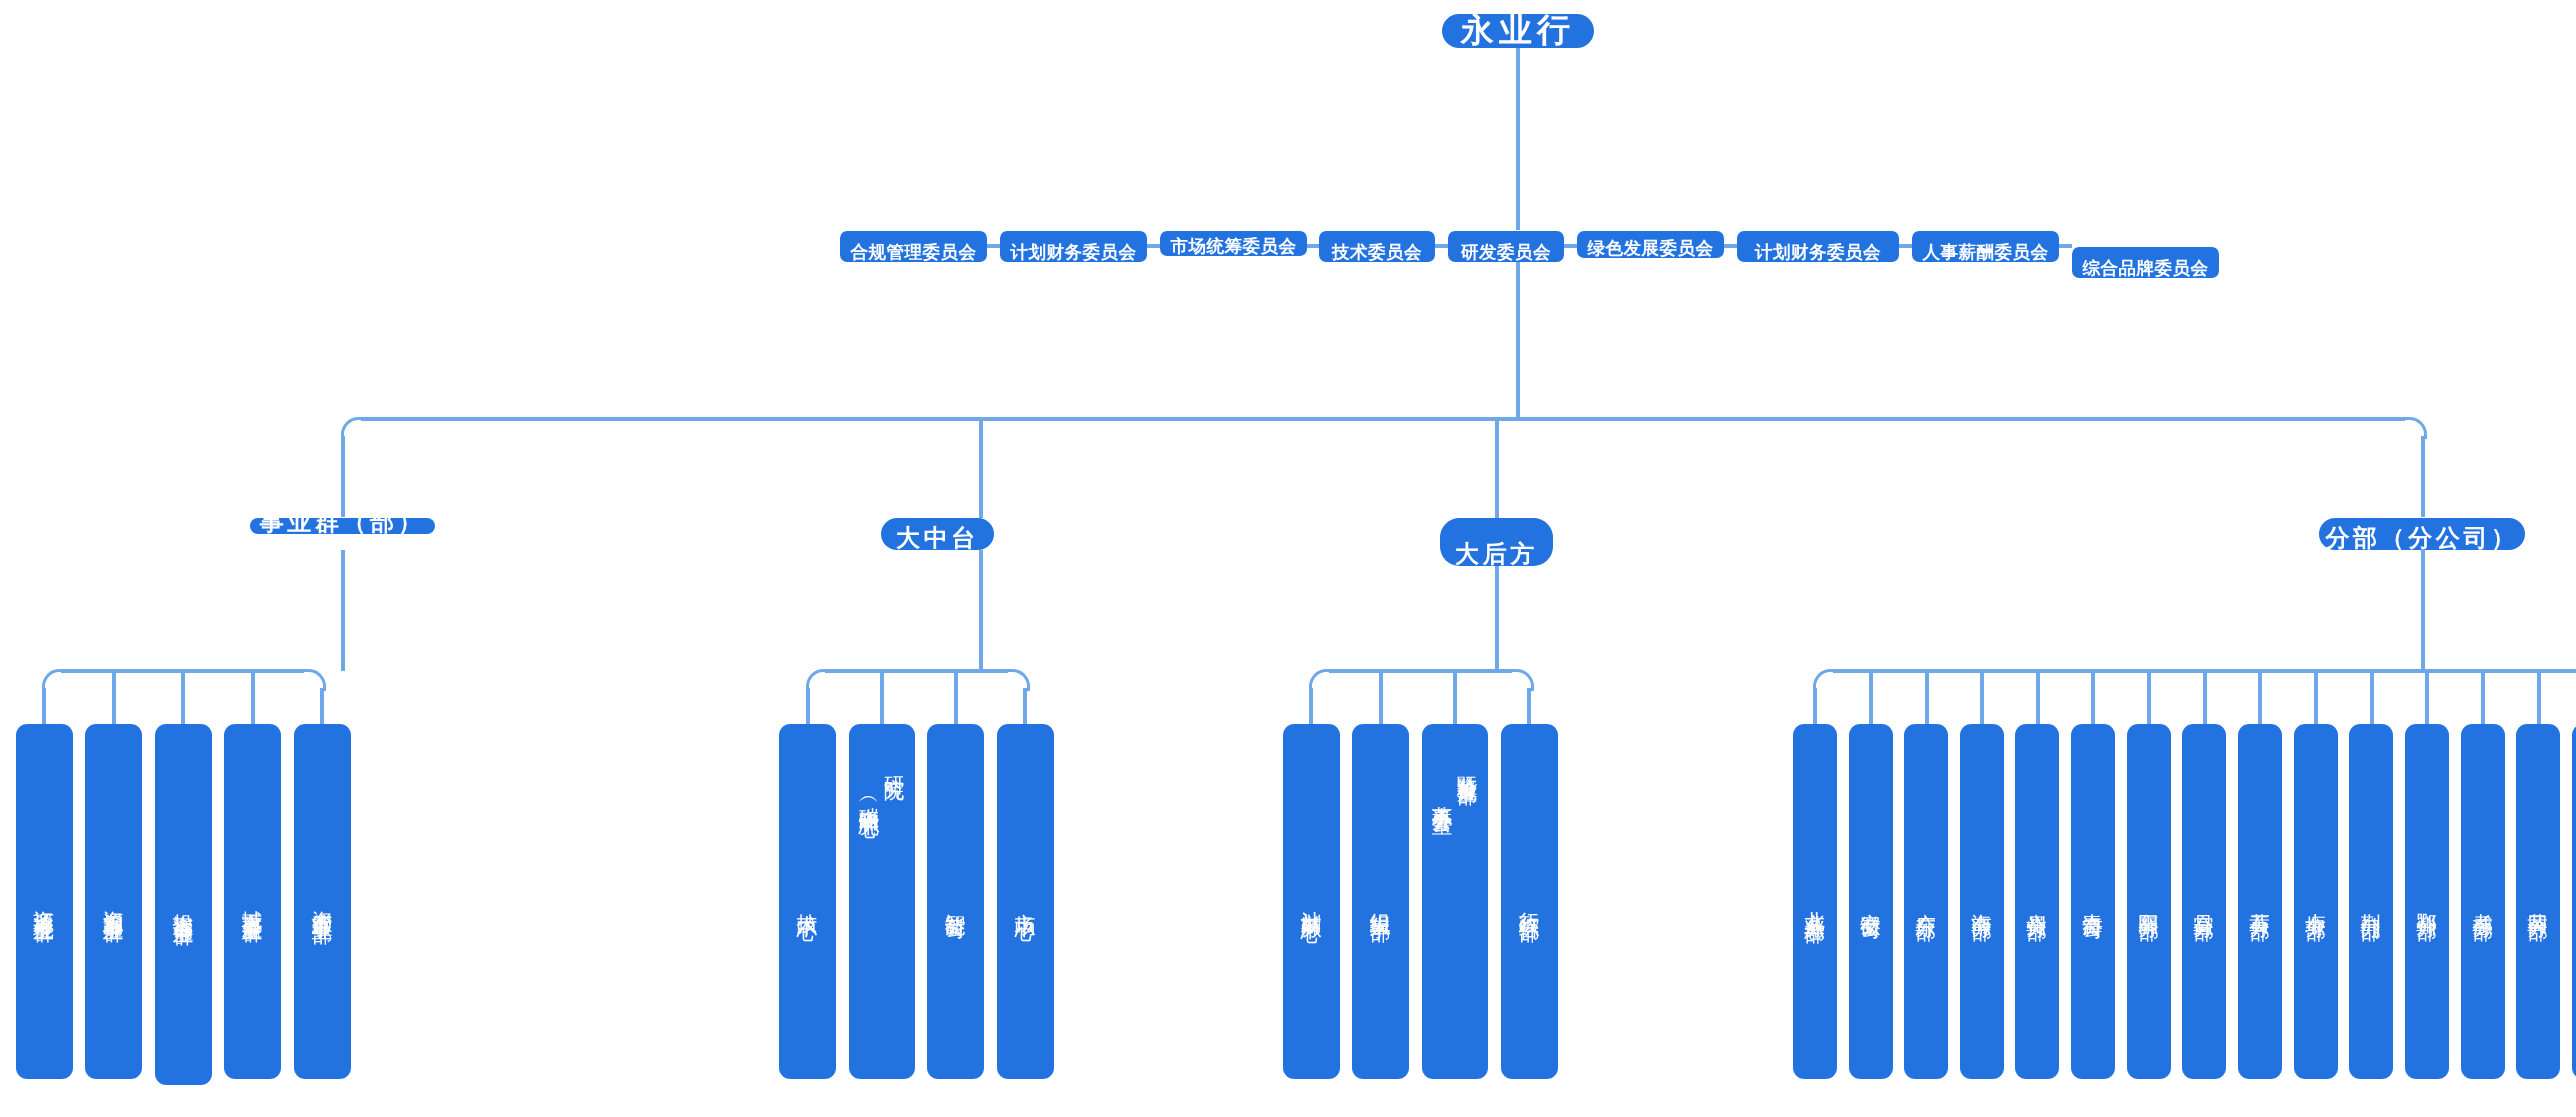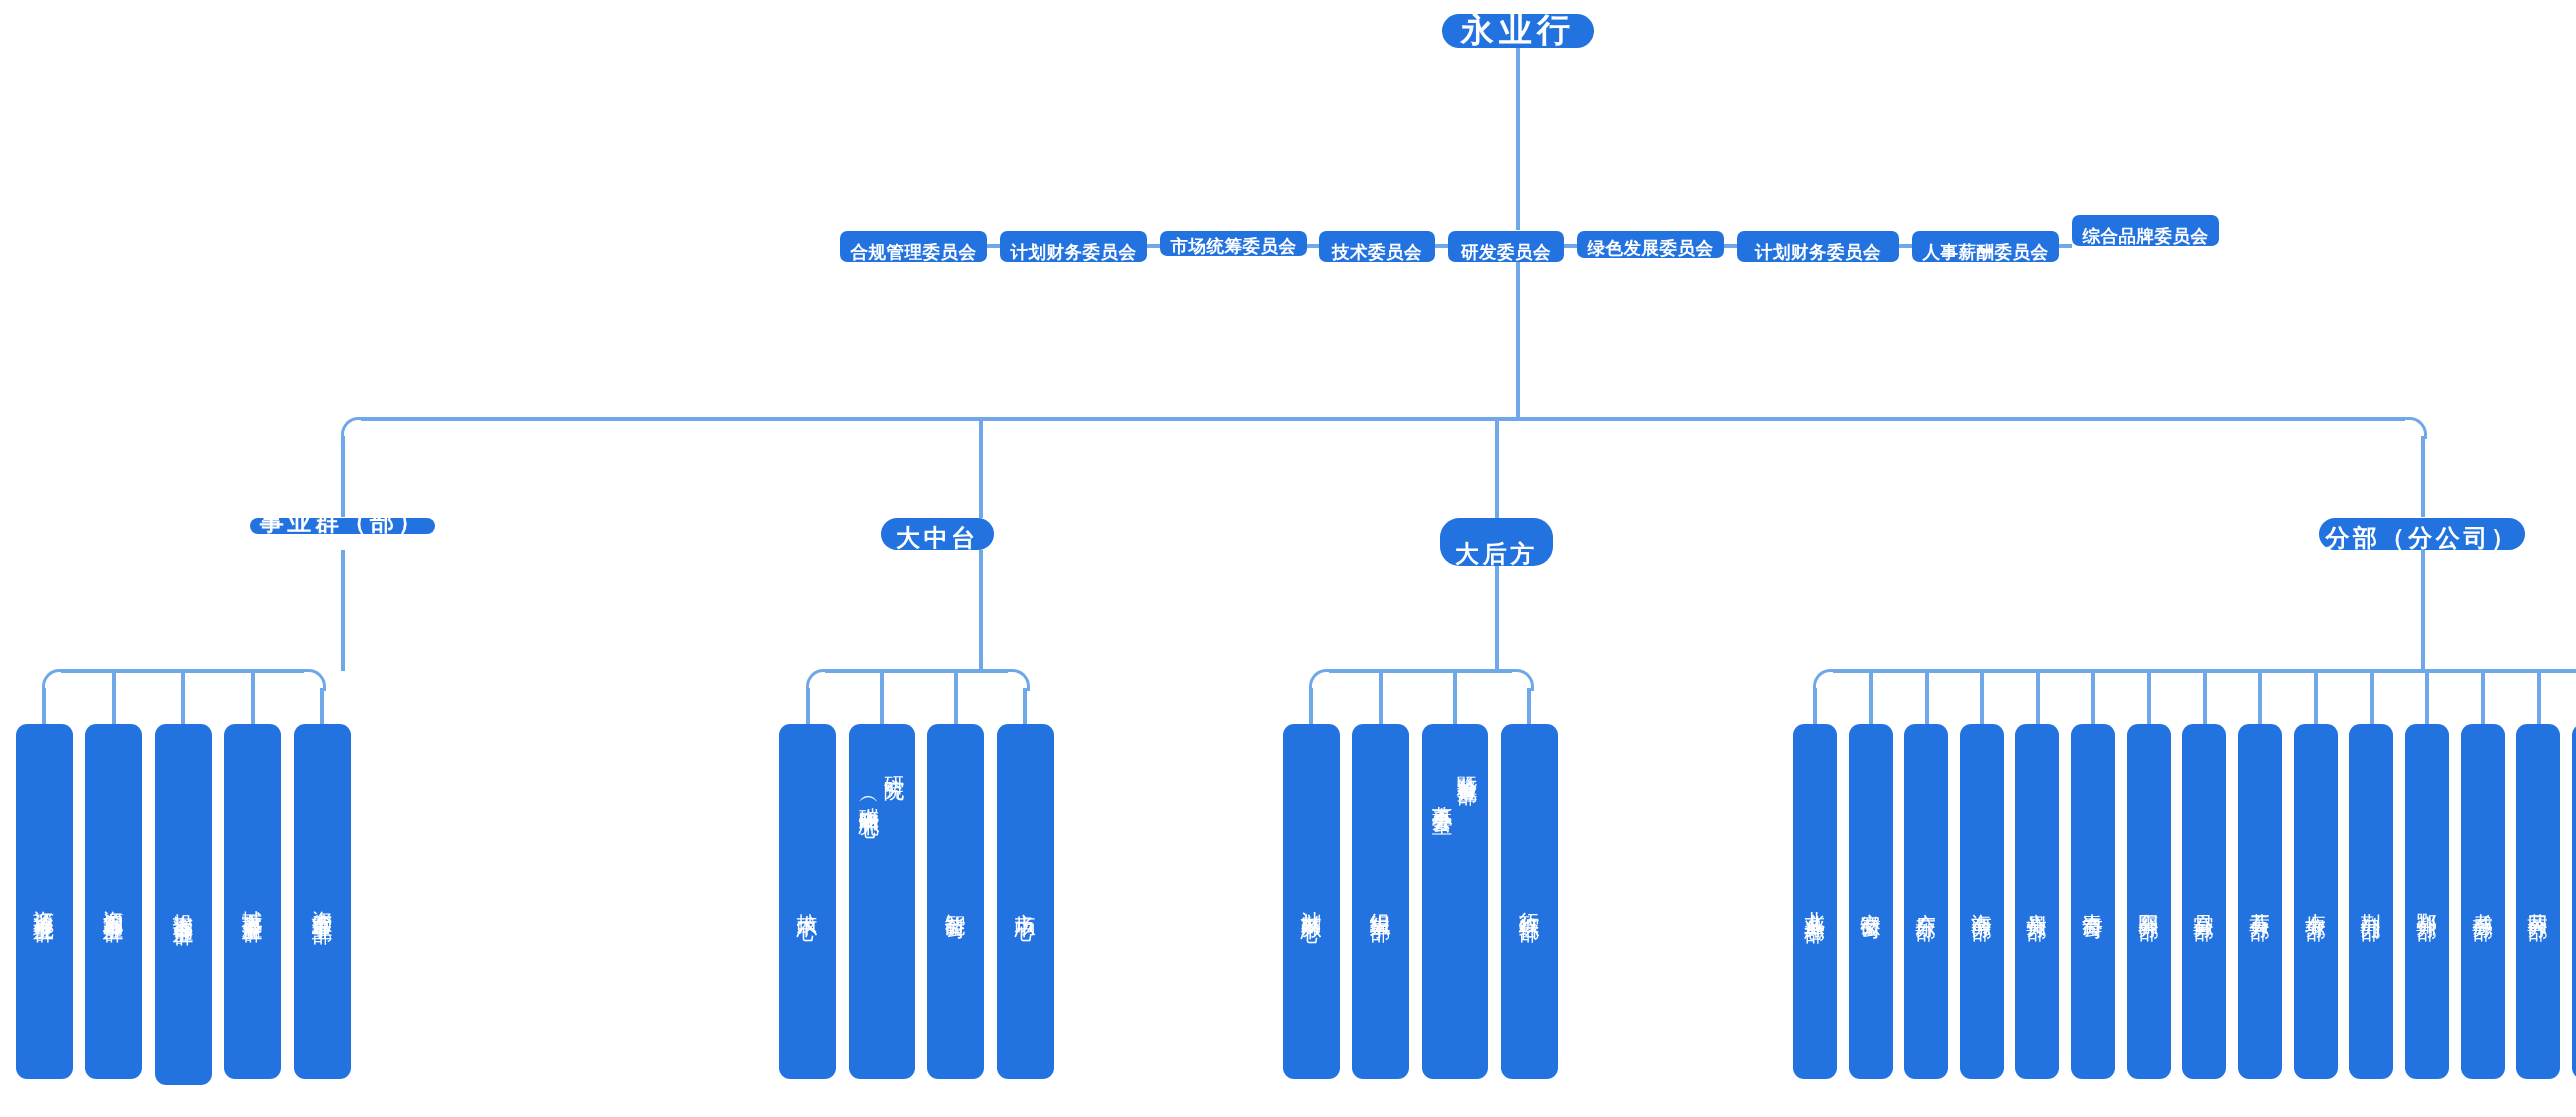--- a/index.html
+++ b/index.html
@@ -95,21 +95,21 @@
     </div>
     <div class="node cmte" style="left: 1577px; top: 231px; width: 147px; height: 27px;">
       <span class="node-label">绿色发展委员会</span>
     </div>
     <div class="node cmte" style="left: 1737px; top: 231px; width: 162px; height: 31px;">
       <span class="node-label">计划财务委员会</span>
     </div>
     <div class="node cmte" style="left: 1912px; top: 231px; width: 147px; height: 31px;">
       <span class="node-label">人事薪酬委员会</span>
     </div>
-    <div class="node cmte" style="left: 2072px; top: 215px; width: 147px; height: 31px;">
+    <div class="node cmte" style="left: 2072px; top: 247px; width: 147px; height: 31px;">
       <span class="node-label">综合品牌委员会</span>
     </div>
     <div class="conn hline" style="left: 987px; top: 244px; width: 13px;"></div>
     <div class="conn hline" style="left: 1147px; top: 244px; width: 13px;"></div>
     <div class="conn hline" style="left: 1307px; top: 244px; width: 13px;"></div>
     <div class="conn hline" style="left: 1435px; top: 244px; width: 13px;"></div>
     <div class="conn hline" style="left: 1564px; top: 244px; width: 13px;"></div>
     <div class="conn hline" style="left: 1724px; top: 244px; width: 13px;"></div>
     <div class="conn hline" style="left: 1899px; top: 244px; width: 13px;"></div>
     <div class="conn hline" style="left: 2059px; top: 244px; width: 13px;"></div>

